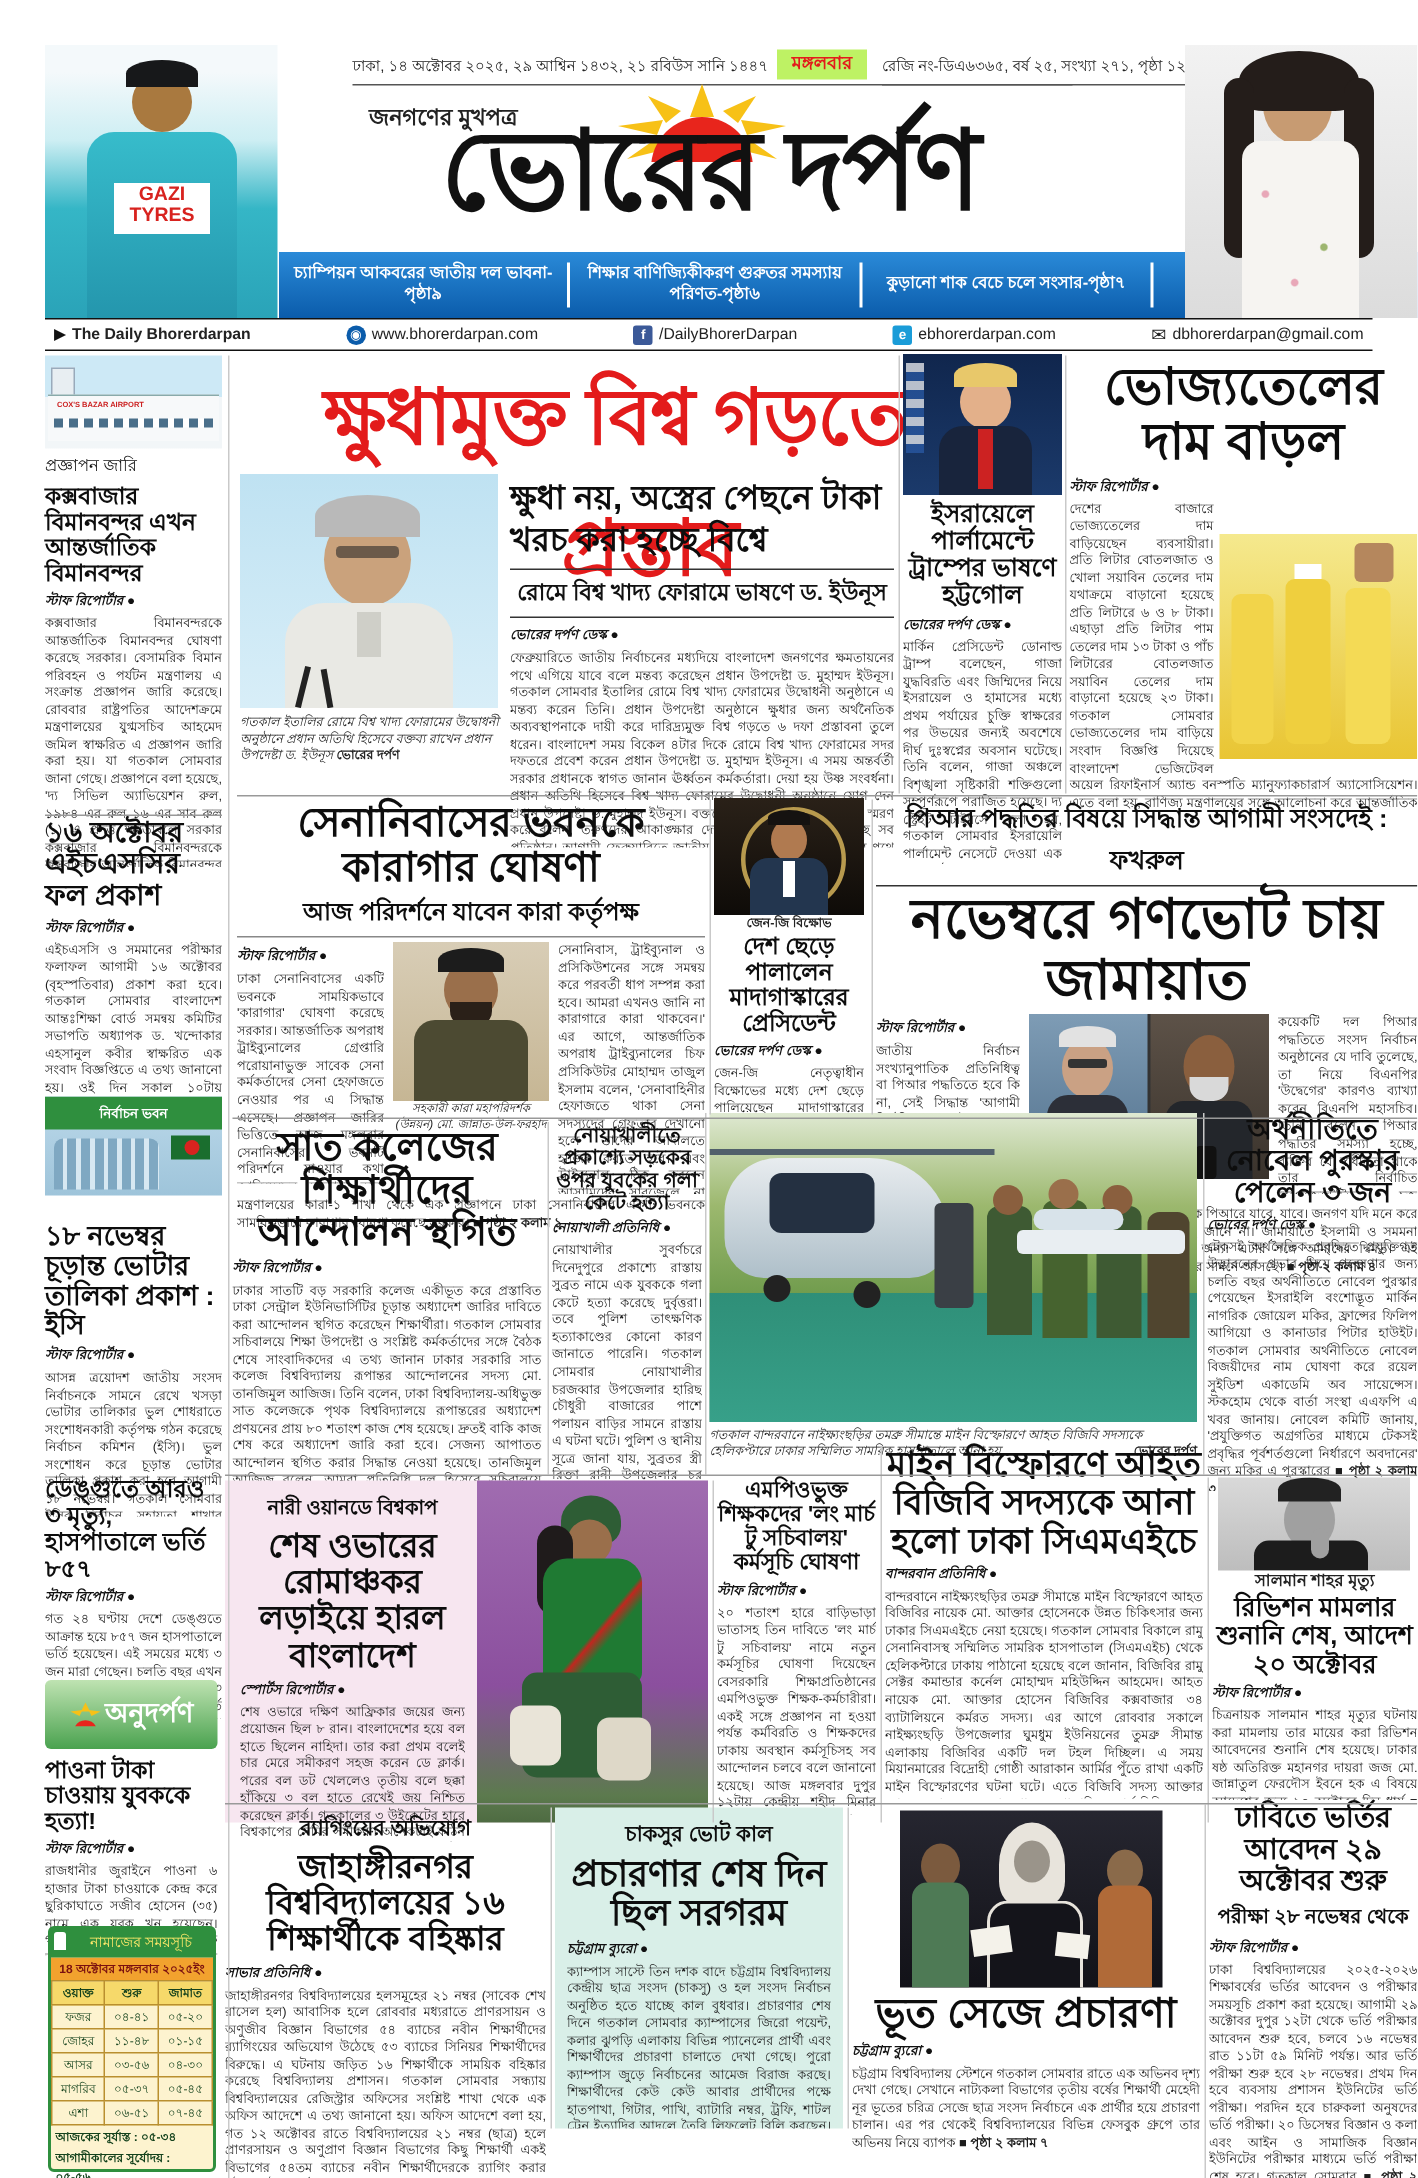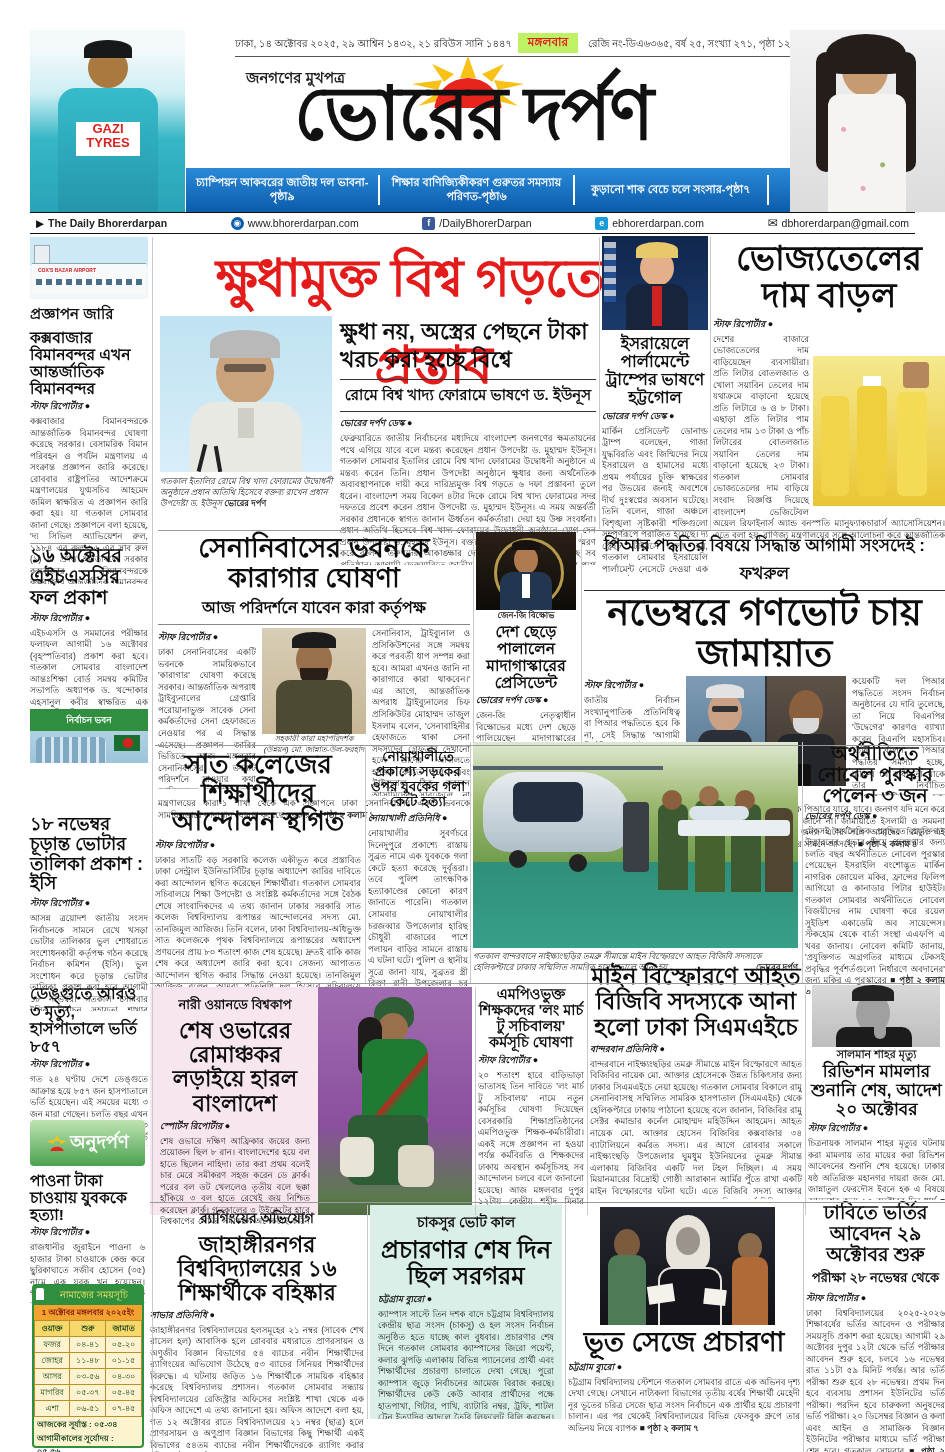--- a/index.html
+++ b/index.html
@@ -111,31 +111,31 @@
       </div>
   </div>
 
   <div class="photo" style="left:30px;top:237px;width:118px;height:62px;background:linear-gradient(#cde9f6 45%,#f2f6f8 45%);">
     <div class="ab" style="left:4px;top:8px;width:14px;height:30px;background:#e8eef2;border:1px solid #9ab;"></div>
     <div class="ab" style="left:2px;top:26px;width:114px;height:30px;background:#f7f9fa;border-top:1px solid #8aa;"></div>
     <div class="ab" style="left:8px;top:30px;width:104px;height:6px;color:#c22;font-size:5px;font-weight:bold;">COX'S BAZAR AIRPORT</div>
     <div class="ab" style="left:6px;top:42px;width:106px;height:6px;background:repeating-linear-gradient(90deg,#4a6f8a 0 6px,#fff 6px 10px);"></div>
   </div>
   <div class="ab" style="left:30px;top:302px;width:118px;">
-    <div style="font-size:15px;font-weight:bold;">প্রজ্ঞাপন জারি</div>
+    <div style="font-size:11px;font-weight:normal;">প্রজ্ঞাপন জারি</div>
     <div class="hl" style="font-size:15.5px;text-align:left;margin:2px 0;">কক্সবাজার বিমানবন্দর এখন আন্তর্জাতিক বিমানবন্দর</div>
     <div class="byline">স্টাফ রিপোর্টার ●</div>
     <div class="body" style="height:168px;"><span>কক্সবাজার বিমানবন্দরকে আন্তর্জাতিক বিমানবন্দর ঘোষণা করেছে সরকার। বেসামরিক বিমান পরিবহন ও পর্যটন মন্ত্রণালয় এ সংক্রান্ত প্রজ্ঞাপন জারি করেছে। রোববার রাষ্ট্রপতির আদেশক্রমে মন্ত্রণালয়ের যুগ্মসচিব আহমেদ জমিল স্বাক্ষরিত এ প্রজ্ঞাপন জারি করা হয়। যা গতকাল সোমবার জানা গেছে। প্রজ্ঞাপনে বলা হয়েছে, 'দ্য সিভিল অ্যাভিয়েশন রুল, ১৯৮৪ এর রুল ১৬ এর সাব রুল (১) এ প্রদত্ত ক্ষমতাবলে সরকার কক্সবাজার বিমানবন্দরকে কক্সবাজার আন্তর্জাতিক বিমানবন্দর হিসেবে ঘোষণা করেছে। জনস্বার্থে জারি করা</span> </div>
   </div>
   <div class="ab" style="left:30px;top:546px;width:118px;">
     <div class="hl" style="font-size:19px;text-align:left;">১৬ অক্টোবর এইচএসসির ফল প্রকাশ</div>
     <div class="byline">স্টাফ রিপোর্টার ●</div>
     <div class="body" style="height:118px;"><span>এইচএসসি ও সমমানের পরীক্ষার ফলাফল আগামী ১৬ অক্টোবর (বৃহস্পতিবার) প্রকাশ করা হবে। গতকাল সোমবার বাংলাদেশ আন্তঃশিক্ষা বোর্ড সমন্বয় কমিটির সভাপতি অধ্যাপক ড. খন্দোকার এহসানুল কবীর স্বাক্ষরিত এক সংবাদ বিজ্ঞপ্তিতে এ তথ্য জানানো হয়। ওই দিন সকাল ১০টায় ফলাফল প্রকাশ করা হবে বলে এতে উল্লেখ করা হয়। এর আগে বৃহস্পতিবার (৯ অক্টোবর) আন্তঃশিক্ষা বোর্ড সমন্বয় কমিটির সভায় ১৬ অক্টোবর ফল প্রকাশের বিষয়ে একমত পোষণ করেন শিক্ষা বোর্ডের</span> </div>
   </div>
-  <div class="photo" style="left:30px;top:709px;width:118px;height:54px;background:linear-gradient(#bcd9ea,#9ec4da);">
+  <div class="photo" style="left:30px;top:731px;width:118px;height:66px;background:linear-gradient(#bcd9ea,#9ec4da);">
     <div class="ab" style="left:0;top:0;width:118px;height:22px;background:#2f8f3e;color:#fff;font-size:9px;font-weight:bold;text-align:center;line-height:22px;">নির্বাচন ভবন</div>
     <div class="ab" style="left:84px;top:26px;width:26px;height:16px;background:#1a6e2e;"></div>
     <div class="ab" style="left:93px;top:29px;width:10px;height:10px;border-radius:50%;background:#d8231f;"></div>
     <div class="ab" style="left:6px;top:28px;width:70px;height:34px;background:repeating-linear-gradient(90deg,#7fa8c2 0 6px,#d7e8f2 6px 9px);border-radius:6px 6px 0 0;"></div>
   </div>
   <div class="ab" style="left:30px;top:815px;width:118px;">
     <div class="hl" style="font-size:18px;text-align:left;">১৮ নভেম্বর চূড়ান্ত ভোটার তালিকা প্রকাশ : ইসি</div>
     <div class="byline">স্টাফ রিপোর্টার ●</div>
     <div class="body" style="height:98px;"><span>আসন্ন ত্রয়োদশ জাতীয় সংসদ নির্বাচনকে সামনে রেখে খসড়া ভোটার তালিকার ভুল শোধরাতে সংশোধনকারী কর্তৃপক্ষ গঠন করেছে নির্বাচন কমিশন (ইসি)। ভুল সংশোধন করে চূড়ান্ত ভোটার তালিকা প্রকাশ করা হবে আগামী ১৮ নভেম্বর। গতকাল সোমবার ইসির নির্বাচন সহায়তা শাখার উপসচিব মো. রফিকুল ইসলাম এ সংক্রান্ত</span> </div>
   </div>
@@ -159,21 +159,21 @@
     <div class="hl" style="font-size:15.5px;text-align:left;">পাওনা টাকা চাওয়ায় যুবককে হত্যা!</div>
     <div class="byline">স্টাফ রিপোর্টার ●</div>
     <div class="body" style="height:62px;"><span>রাজধানীর জুরাইনে পাওনা ৬ হাজার টাকা চাওয়াকে কেন্দ্র করে ছুরিকাঘাতে সজীব হোসেন (৩৫) নামে এক যুবক খুন হয়েছেন। গতকাল বিকেল ৫টার দিকে জুরাইন পোস্তগোলা আল-আমীন হাসপাতালের পিছনে রেললাইনের</span> </div>
   </div>
 
   <div class="prayer">
     <div class="ptitle">
       <span class="ab" style="left:2px;top:2px;width:8px;height:12px;background:#fff;border-radius:2px 2px 0 0;"></span>
       <span>নামাজের সময়সূচি</span>
     </div>
-    <div class="pdate">1 অক্টোবর মঙ্গলবার ২০২৫ইং</div>
+    <div class="pdate">18 অক্টোবর মঙ্গলবার ২০২৫ইং</div>
     <table>
       <tbody>
           <tr style="background:#f6d96a;font-weight:bold;">
         <td>ওয়াক্ত</td>
             <td>শুরু</td>
             <td>জামাত</td>
       </tr>
       <tr>
             <td>ফজর</td>
             <td>০৪-৪১</td>

